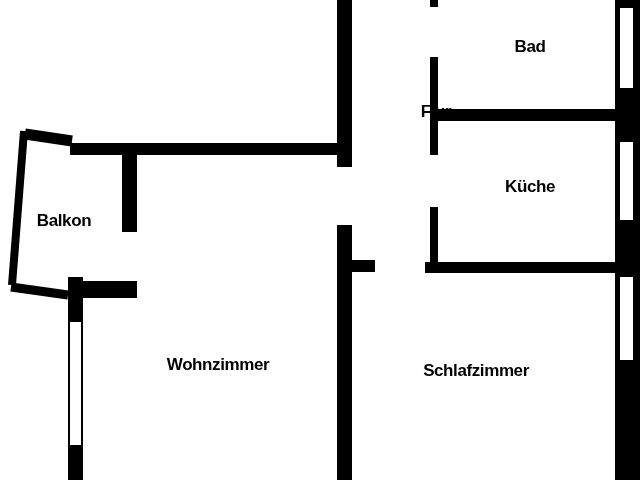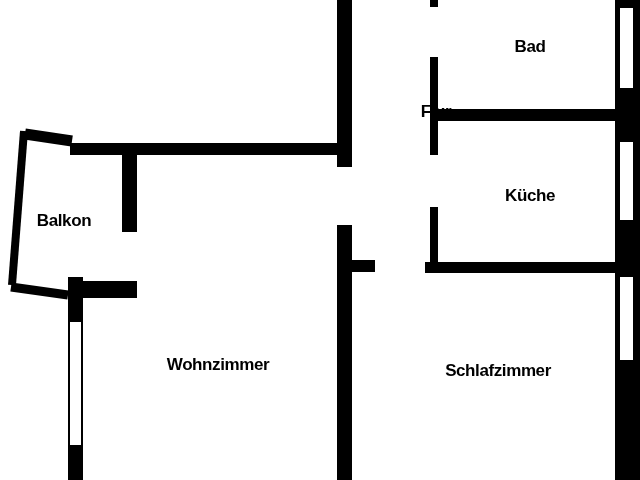--- a/index.html
+++ b/index.html
@@ -67,18 +67,18 @@
   <div class="window" style="left:70px;  top:322px; width:11px; height:123px;"></div>
 
   <svg class="balcony-svg" width="640" height="480" viewBox="0 0 640 480">
     <line x1="25" y1="134" x2="72" y2="141" stroke="#000000" stroke-width="11"></line>
     <line x1="24" y1="131" x2="12" y2="285" stroke="#000000" stroke-width="8"></line>
     <line x1="11" y1="287" x2="68" y2="295" stroke="#000000" stroke-width="9"></line>
   </svg>
 
   <div class="room-label" style="left:530px; top:47px;">Bad</div>
   <div class="room-label" style="left:392px; top:112px;margin-left:44px;">Flur</div>
-  <div class="room-label" style="left:530px; top:196px;">Küche</div>
+  <div class="room-label" style="left:530px; top:187px;">Küche</div>
   <div class="room-label" style="left:64px;  top:221px;">Balkon</div>
   <div class="room-label" style="left:218px; top:359px;margin-top:6px;">Wohnzimmer</div>
-  <div class="room-label" style="left:498px; top:371px;">Schlafzimmer</div>
+  <div class="room-label" style="left:476px; top:371px;">Schlafzimmer</div>
 
 </div>
 
 </body></html>

